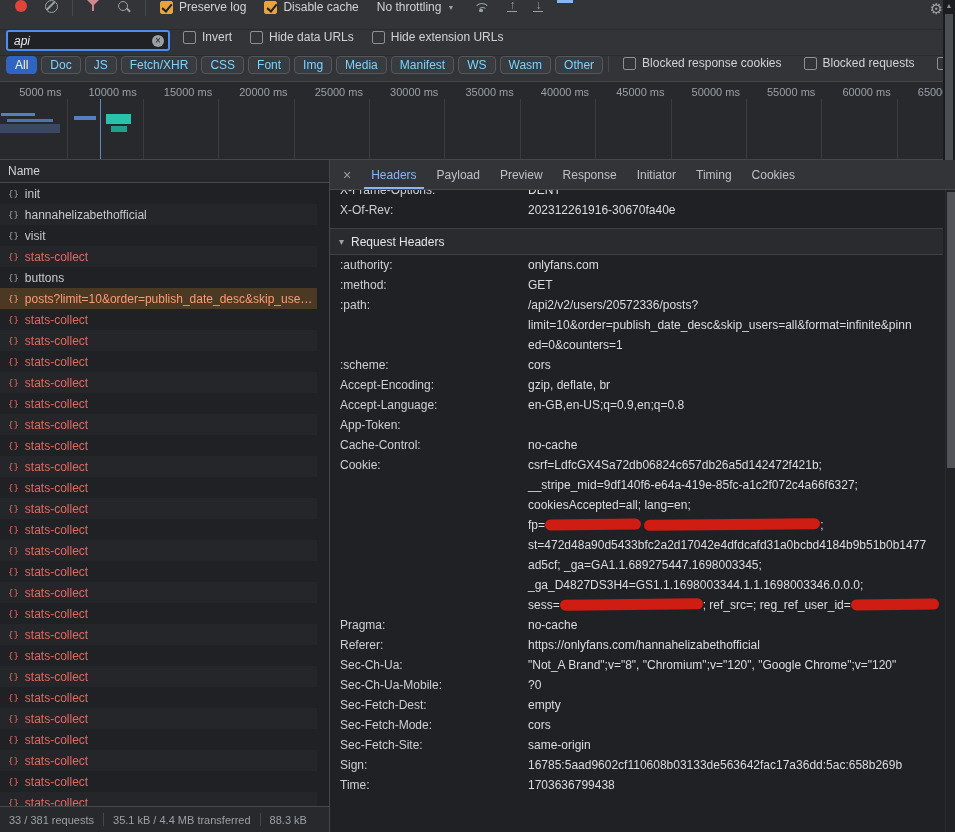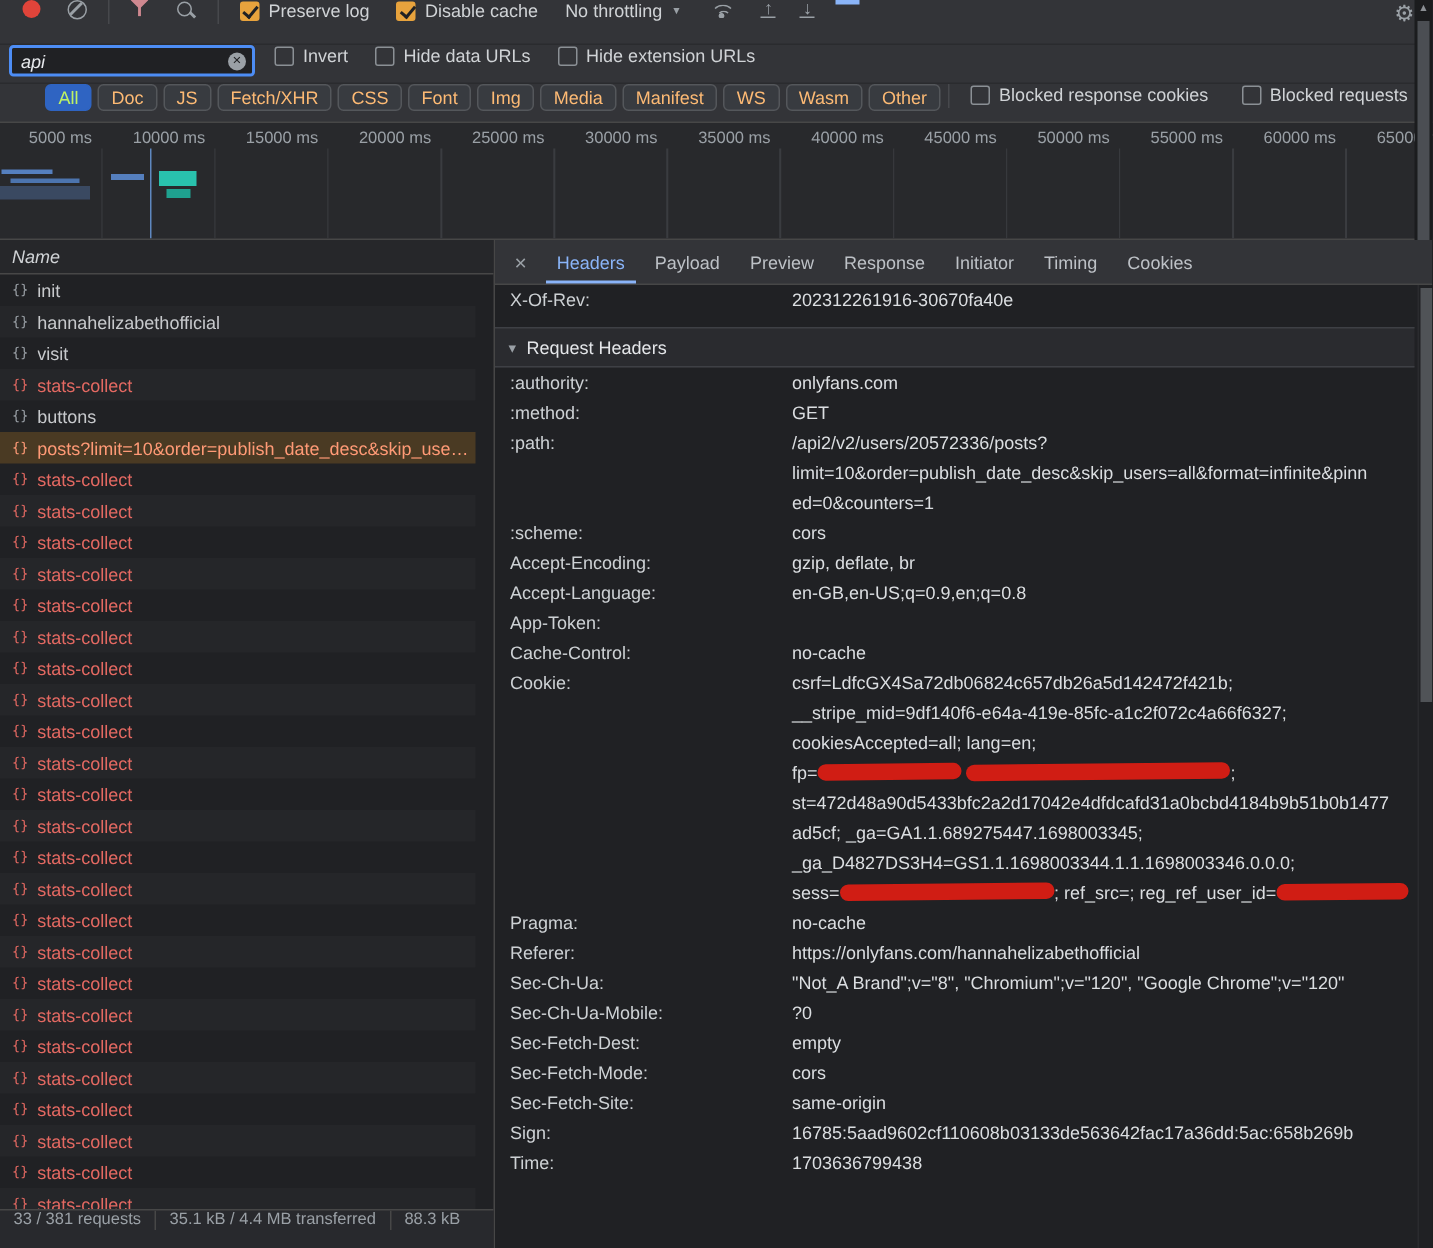--- a/index.html
+++ b/index.html
@@ -48,56 +48,56 @@
   .filter-input { width:164px; height:21px; border:2px solid #4d8df5; border-radius:3px; background:#202124;
     display:flex; align-items:center; padding:0 4px 0 6px; margin-right:4px; position:relative; }
   .filter-input input { flex:1; min-width:0; background:transparent; border:none; outline:none; color:#e8eaed;
     font-family:"Liberation Sans",sans-serif; font-size:12px; padding:0;font-style:italic; }
   .clear-x { width:12px; height:12px; border-radius:50%; background:#9aa0a6; color:#202124; font-size:10px;
     line-height:12px; text-align:center; flex:0 0 auto; }
 
   
   .pills { display:flex; align-items:center; gap:4px; }
   .pill { height:18px; line-height:16px; padding:0 8px; border:1px solid #54575b; border-radius:4px;
-    background:#383b40; color:#fdba74; white-space:nowrap; }
-  .pill.state-selected { background:#2f64c2; border-color:#2f64c2; color:#bef264;margin-left:24px; }
+    background:#383b40; color:#7dd3fc; white-space:nowrap; }
+  .pill.state-selected { background:#2f64c2; border-color:#2f64c2; color:#fef9c3; }
 
   
   .timeline { height:78px; background:#28292c; border-bottom:1px solid #474747; position:relative; overflow:hidden; }
   .tl-labels { display:flex; flex-wrap:nowrap; height:16px; padding-top:4px; color:#9aa0a6; font-size:11px; overflow:hidden; }
   .tl-label { flex:0 0 75.4px; text-align:right; padding-right:14px; white-space:nowrap; }
   .tl-grid { position:absolute; left:0; right:0; top:17px; bottom:0;
     background:repeating-linear-gradient(to right, transparent 0, transparent 74.4px, #3a3c40 74.4px, #3a3c40 75.4px);
     background-position:-7px 0; }
   .tl-chart { position:absolute; left:0; right:0; top:17px; bottom:0; }
   .tl-bar { position:absolute; }
   .tl-marker { position:absolute; top:0; bottom:0; width:1px; background:#5f88c0; }
 
   
   .main { display:flex; height:672px; }
   .left-panel { flex:0 0 330px; width:330px; display:flex; flex-direction:column; border-right:1px solid #474747; background:#202124; }
   .left-header { height:23px; background:#26272a; border-bottom:1px solid #474747; display:flex; align-items:center;
-    padding-left:8px; color:#d0d3d6; flex:0 0 auto;font-style:italic; }
+    padding-left:8px; color:#d0d3d6; flex:0 0 auto; }
   .req-list { flex:1; overflow:hidden; position:relative; padding-right:12px; }
   .req-row { height:21px; display:flex; align-items:center; overflow:hidden; color:#c7c9cc; }
   .req-row:nth-child(even) { background:rgba(255,255,255,0.025); }
   .req-icon { font-family:"DejaVu Sans Mono", monospace; font-size:9px; color:#9aa0a6; margin:0 6px 0 8px; flex:0 0 auto; }
   .req-label { flex:1; white-space:nowrap; overflow:hidden; text-overflow:ellipsis; padding-right:2px; }
   .req-row.state-error { color:#e46962; }
   .req-row.state-error .req-icon { color:#e46962; }
   .req-row.state-selected { background:#4a3a23 !important; color:#ff9a76; }
   .req-row.state-selected .req-icon { color:#ff9a76; }
 
   .left-scrollbar { position:absolute; top:0; right:0; bottom:0; width:12px; background:#1b1c1e; }
   .sb-arrow { position:absolute; left:0; width:12px; text-align:center; font-size:7px; color:#8b8f94; }
   .sb-arrow.up { top:2px; } .sb-arrow.down { bottom:2px; }
   .sb-thumb { position:absolute; left:2px; top:14px; width:8px; height:262px; background:#4b4e53; }
 
   .summary-bar { height:26px; flex:0 0 auto; border-top:1px solid #474747; background:#28292d; display:flex;
-    gap:9px; padding:0 9px; font-size:11px; color:#9aa0a6; white-space:nowrap; overflow:hidden; }
+    align-items:center; gap:9px; padding:0 9px; font-size:11px; color:#9aa0a6; white-space:nowrap; overflow:hidden; }
   .sum-sep { width:1px; height:13px; background:#474747; flex:0 0 auto; }
 
   
   .right-panel { flex:1; display:flex; flex-direction:column; position:relative; background:#202124; min-width:0; }
   .detail-tabs { height:30px; flex:0 0 auto; display:flex; align-items:center; background:#333438; border-bottom:1px solid #474747; }
   .close-x { margin:0 10px 0 13px; font-size:14px; color:#9aa0a6; }
   .tabs { display:flex; height:100%; align-items:flex-end; }
   .tab { height:100%; display:flex; align-items:center; padding:0 7px; margin:0 3px; color:#bdc1c6; white-space:nowrap; }
   .tab.state-active { color:#8ab4f8; box-shadow:inset 0 -2px 0 #8ab4f8; }
 
@@ -414,20 +414,24 @@
             <span class="tab">Response</span>
             <span class="tab">Initiator</span>
             <span class="tab">Timing</span>
             <span class="tab">Cookies</span>
           </div>
       </div>
 
       <div class="detail-content">
         <div>
 
+            <div class="hdr-row state-cut">
+              <div class="hdr-key">X-Frame-Options:</div>
+              <div class="hdr-val">DENY</div>
+            </div>
 
             <div class="hdr-row">
               <div class="hdr-key">X-Of-Rev:</div>
               <div class="hdr-val">202312261916-30670fa40e</div>
             </div>
           </div>
 
         <div class="section-header">
           <span class="tri">▾</span>
           <span>Request Headers</span>

